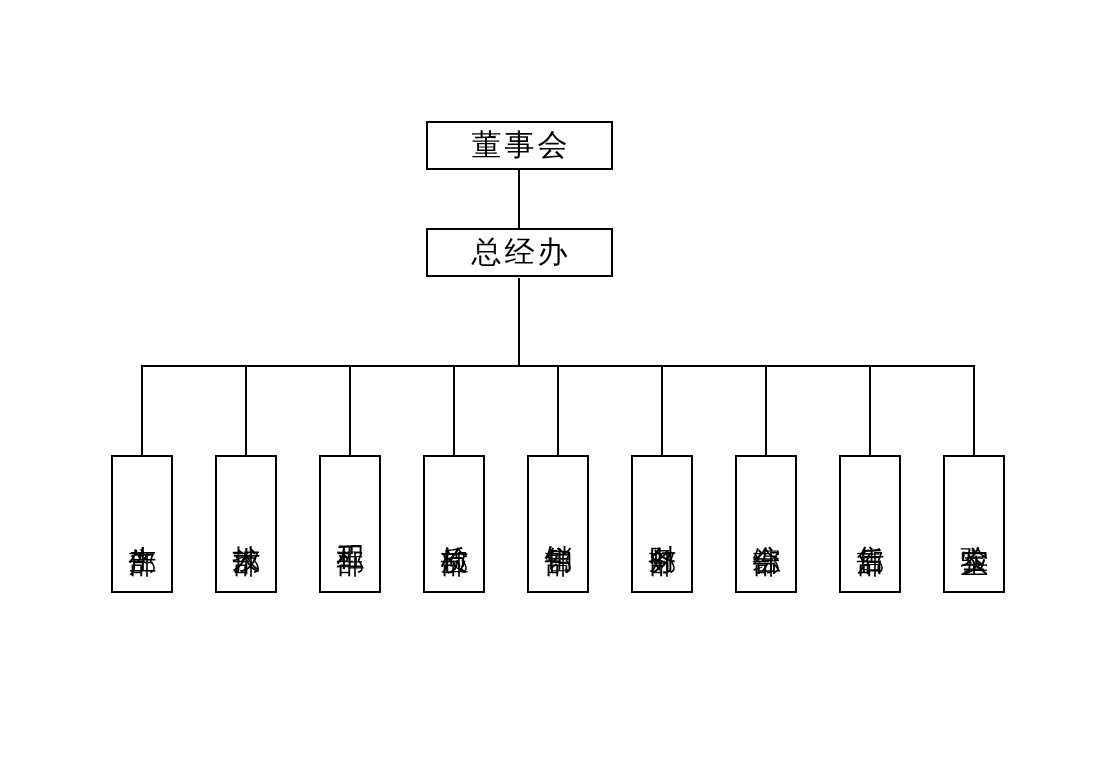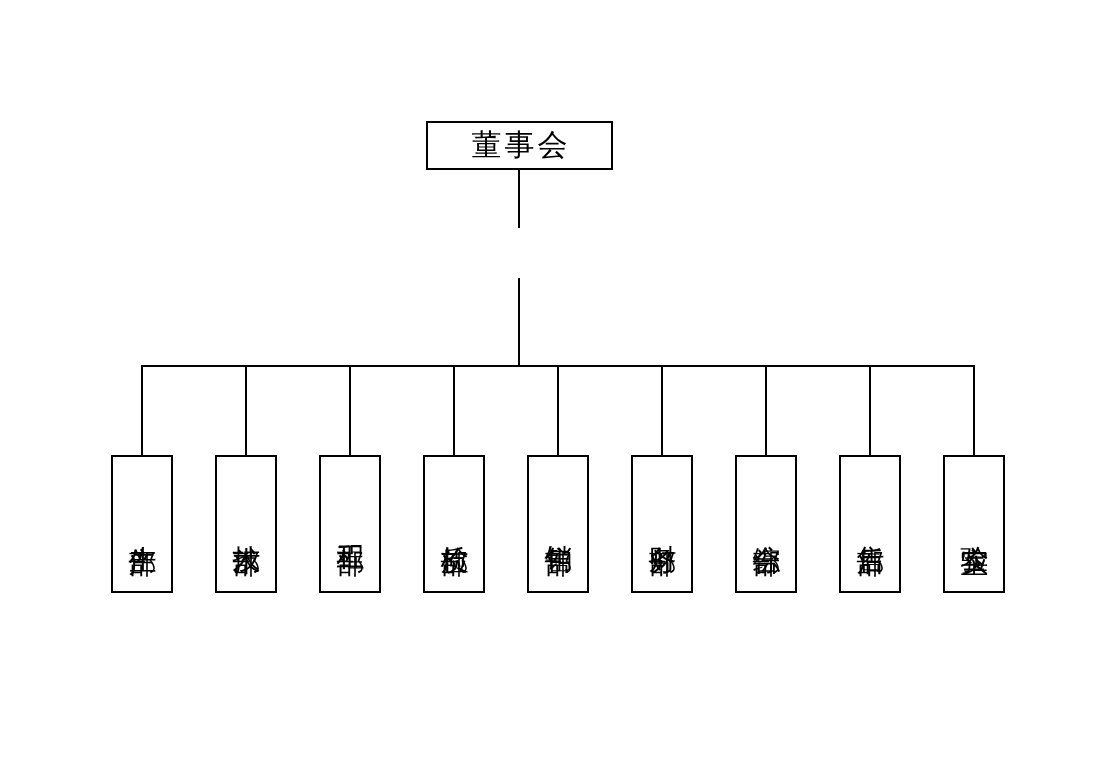--- a/index.html
+++ b/index.html
@@ -57,20 +57,23 @@
 <body>
 
 <div class="canvas">
 
   <div class="box top-box" style="top:121px;">
     <span class="label">董事会</span>
   </div>
 
   <div class="line" style="left:518px; top:170px; width:2px; height:58px;"></div>
 
+  <div class="box top-box" style="top:228px;">
+    <span class="label">总经办</span>
+  </div>
 
   <div class="line" style="left:518px; top:278px; width:2px; height:89px;"></div>
 
   <div class="line" style="left:141px; top:365px; width:834px; height:2px;"></div>
 
   <div class="line" style="left:141px; top:365px; width:2px; height:90px;"></div>
   <div class="line" style="left:245px; top:365px; width:2px; height:90px;"></div>
   <div class="line" style="left:349px; top:365px; width:2px; height:90px;"></div>
   <div class="line" style="left:453px; top:365px; width:2px; height:90px;"></div>
   <div class="line" style="left:557px; top:365px; width:2px; height:90px;"></div>

